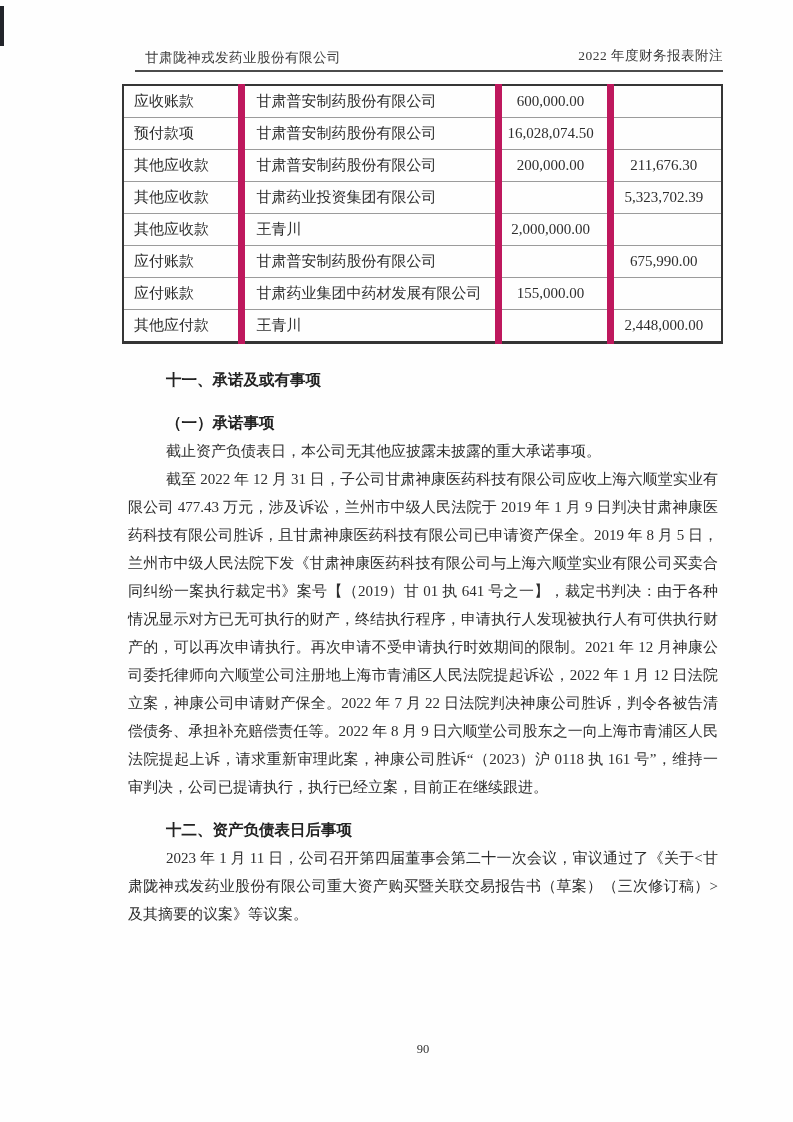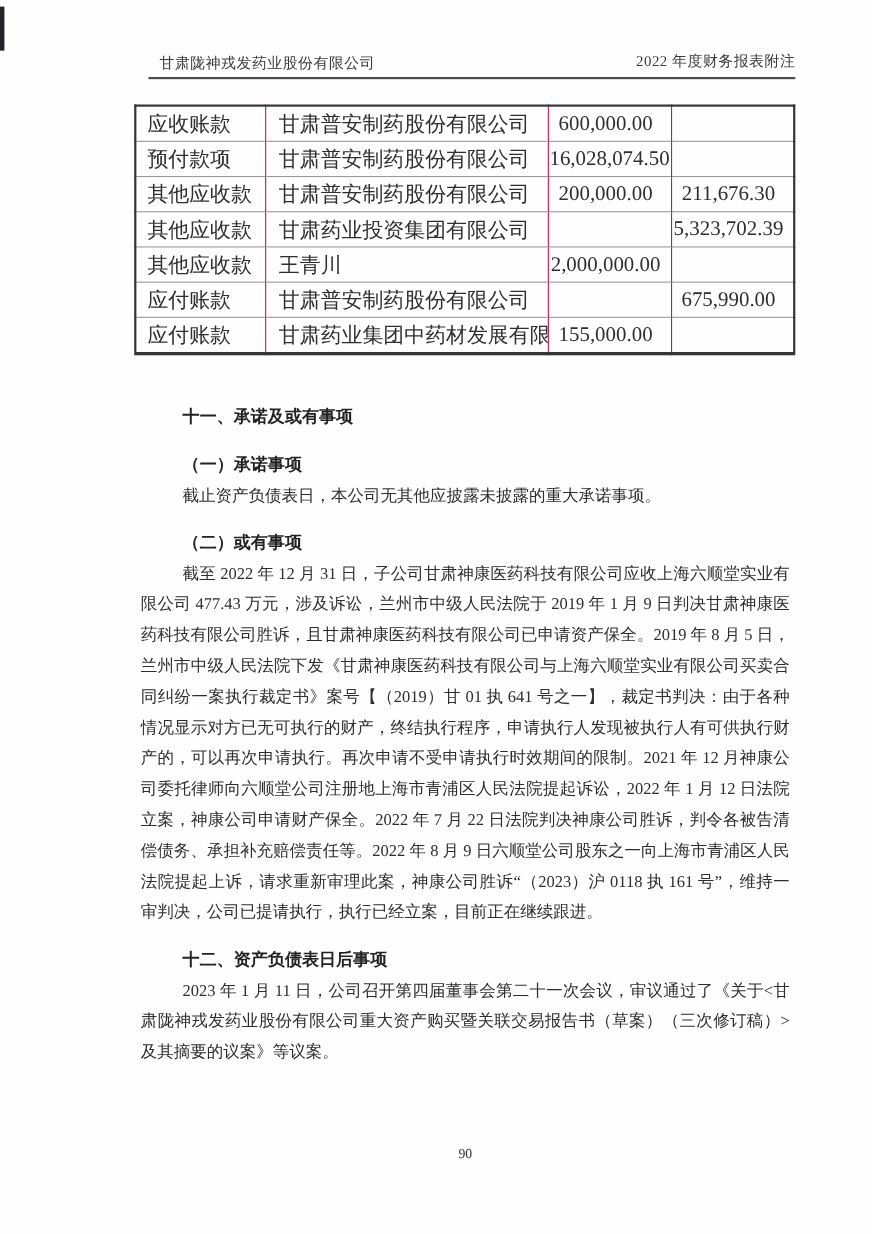--- a/index.html
+++ b/index.html
@@ -16,28 +16,28 @@
   
   .artifact { position: absolute; left: 0; top: 6px; width: 4px; height: 40px; background: #22242a; }
 
   
   .header-company { position: absolute; left: 145px; top: 49px; font-size: 13.5px; color: #3a3a3a; letter-spacing: 0.5px; }
   .header-doctitle { position: absolute; right: 70px; top: 47px; font-size: 13.5px; color: #3a3a3a; letter-spacing: 0.5px; }
   .header-rule { position: absolute; left: 135px; top: 70px; width: 588px; height: 2px; background: #4b4b4b; }
 
   
   table.rel-table {
-    position: absolute; left: 122px; top: 95px; width: 599px;
+    position: absolute; left: 122px; top: 84px; width: 599px;
     border-collapse: collapse; table-layout: fixed;
-    font-size: 19px; color: #2e2e2e;
+    font-size: 15px; color: #2e2e2e;
   }
   table.rel-table { border: 2px solid #353535; border-bottom-width: 3px; }
   table.rel-table td {
     height: 29px; border-top: 1px solid #9b9b9b;
-    border-left: 1px solid #be185d;
+    border-left: 7px solid #be185d;
     overflow: hidden; white-space: nowrap;
   }
   table.rel-table tr:first-child td { border-top: none; }
   table.rel-table td:first-child { border-left: none; padding-left: 10px; }
   td.c-item { padding-left: 10px; }
   td.c-party { padding-left: 12px; }
   td.c-amt { text-align: center; padding-right: 8px; }
 
   
   .main {
@@ -106,28 +106,33 @@
         <td class="c-party">甘肃普安制药股份有限公司</td>
         <td class="c-amt"></td>
         <td class="c-amt">675,990.00</td>
       </tr>
       <tr>
         <td class="c-item">应付账款</td>
         <td class="c-party">甘肃药业集团中药材发展有限公司</td>
         <td class="c-amt">155,000.00</td>
         <td class="c-amt"></td>
       </tr>
+      <tr>
+        <td class="c-item">其他应付款</td>
+        <td class="c-party">王青川</td>
+        <td class="c-amt"></td>
+        <td class="c-amt">2,448,000.00</td>
+      </tr>
     </tbody>
   </table>
 
   <div class="main">
     <h3>十一、承诺及或有事项</h3>
     <h3>（一）承诺事项</h3>
     <p>截止资产负债表日，本公司无其他应披露未披露的重大承诺事项。</p>
-    <h3>（二）或有事项</h3>
     <p>截至 2022 年 12 月 31 日，子公司甘肃神康医药科技有限公司应收上海六顺堂实业有限公司 477.43 万元，涉及诉讼，兰州市中级人民法院于 2019 年 1 月 9 日判决甘肃神康医药科技有限公司胜诉，且甘肃神康医药科技有限公司已申请资产保全。2019 年 8 月 5 日，兰州市中级人民法院下发《甘肃神康医药科技有限公司与上海六顺堂实业有限公司买卖合同纠纷一案执行裁定书》案号【（2019）甘 01 执 641 号之一】，裁定书判决：由于各种情况显示对方已无可执行的财产，终结执行程序，申请执行人发现被执行人有可供执行财产的，可以再次申请执行。再次申请不受申请执行时效期间的限制。2021 年 12 月神康公司委托律师向六顺堂公司注册地上海市青浦区人民法院提起诉讼，2022 年 1 月 12 日法院立案，神康公司申请财产保全。2022 年 7 月 22 日法院判决神康公司胜诉，判令各被告清偿债务、承担补充赔偿责任等。2022 年 8 月 9 日六顺堂公司股东之一向上海市青浦区人民法院提起上诉，请求重新审理此案，神康公司胜诉“（2023）沪 0118 执 161 号”，维持一审判决，公司已提请执行，执行已经立案，目前正在继续跟进。</p>
     <h3>十二、资产负债表日后事项</h3>
     <p>2023 年 1 月 11 日，公司召开第四届董事会第二十一次会议，审议通过了《关于&lt;甘肃陇神戎发药业股份有限公司重大资产购买暨关联交易报告书（草案）（三次修订稿）&gt;及其摘要的议案》等议案。</p>
   </div>
 
   <div class="footer-pagenum">90</div>
 
 </div>
 
 </body></html>

